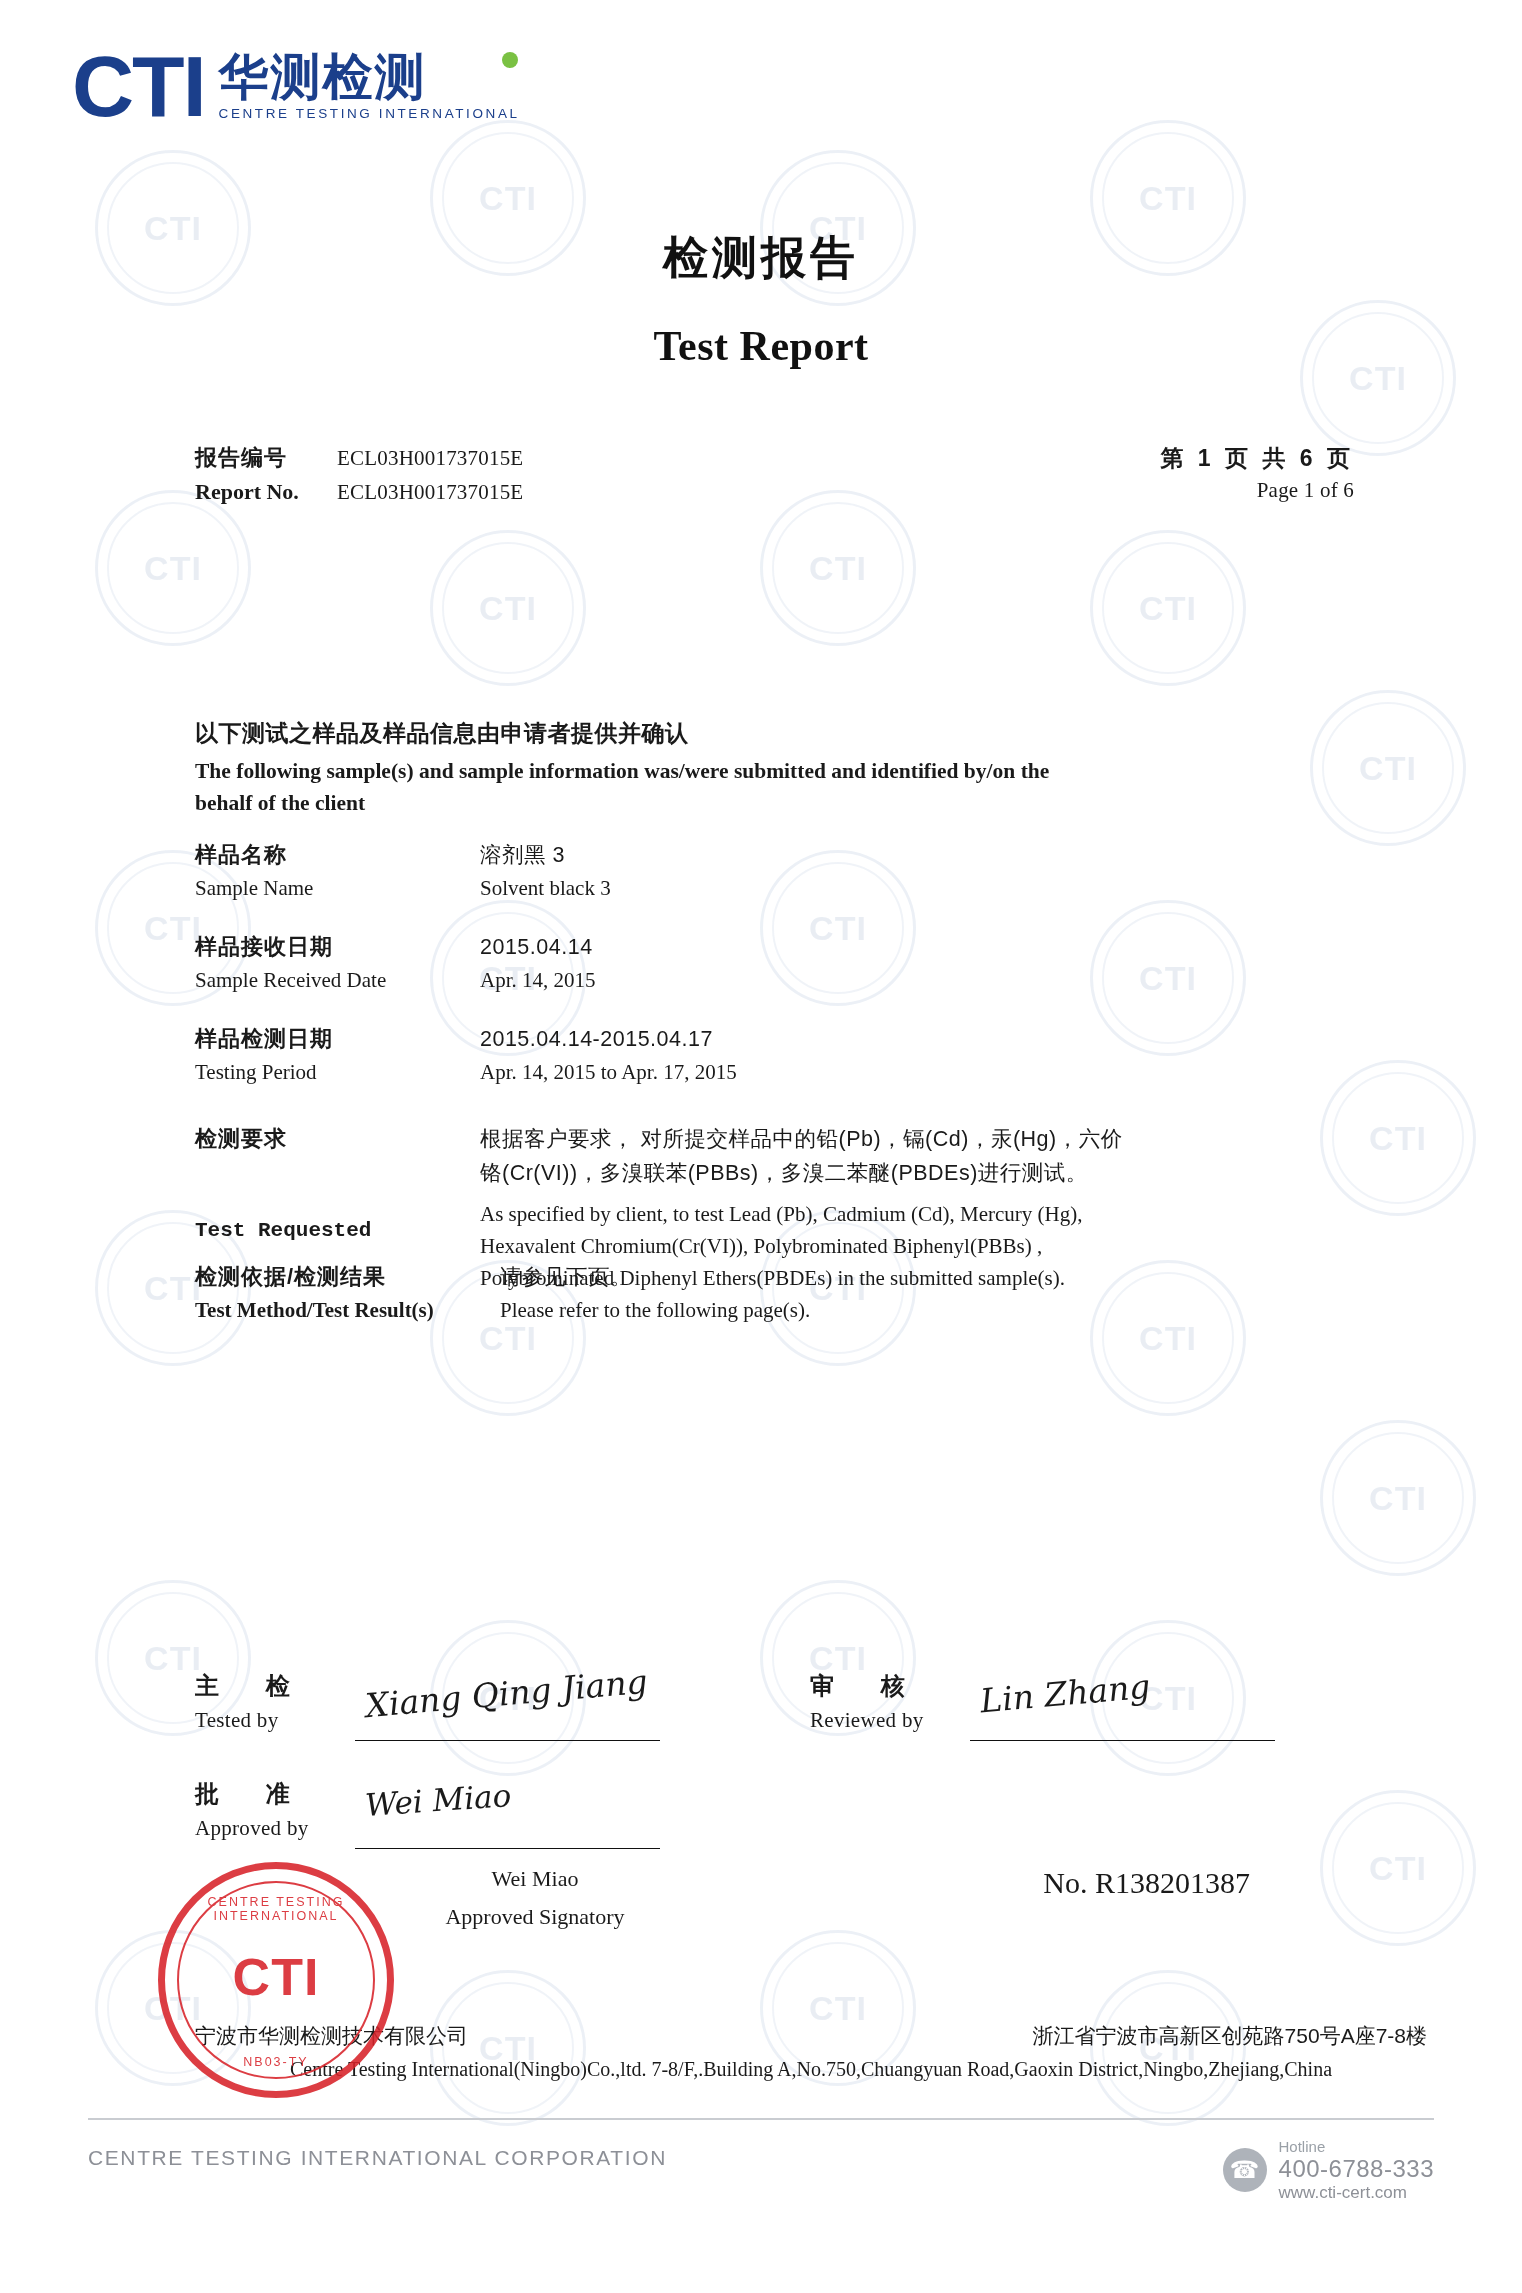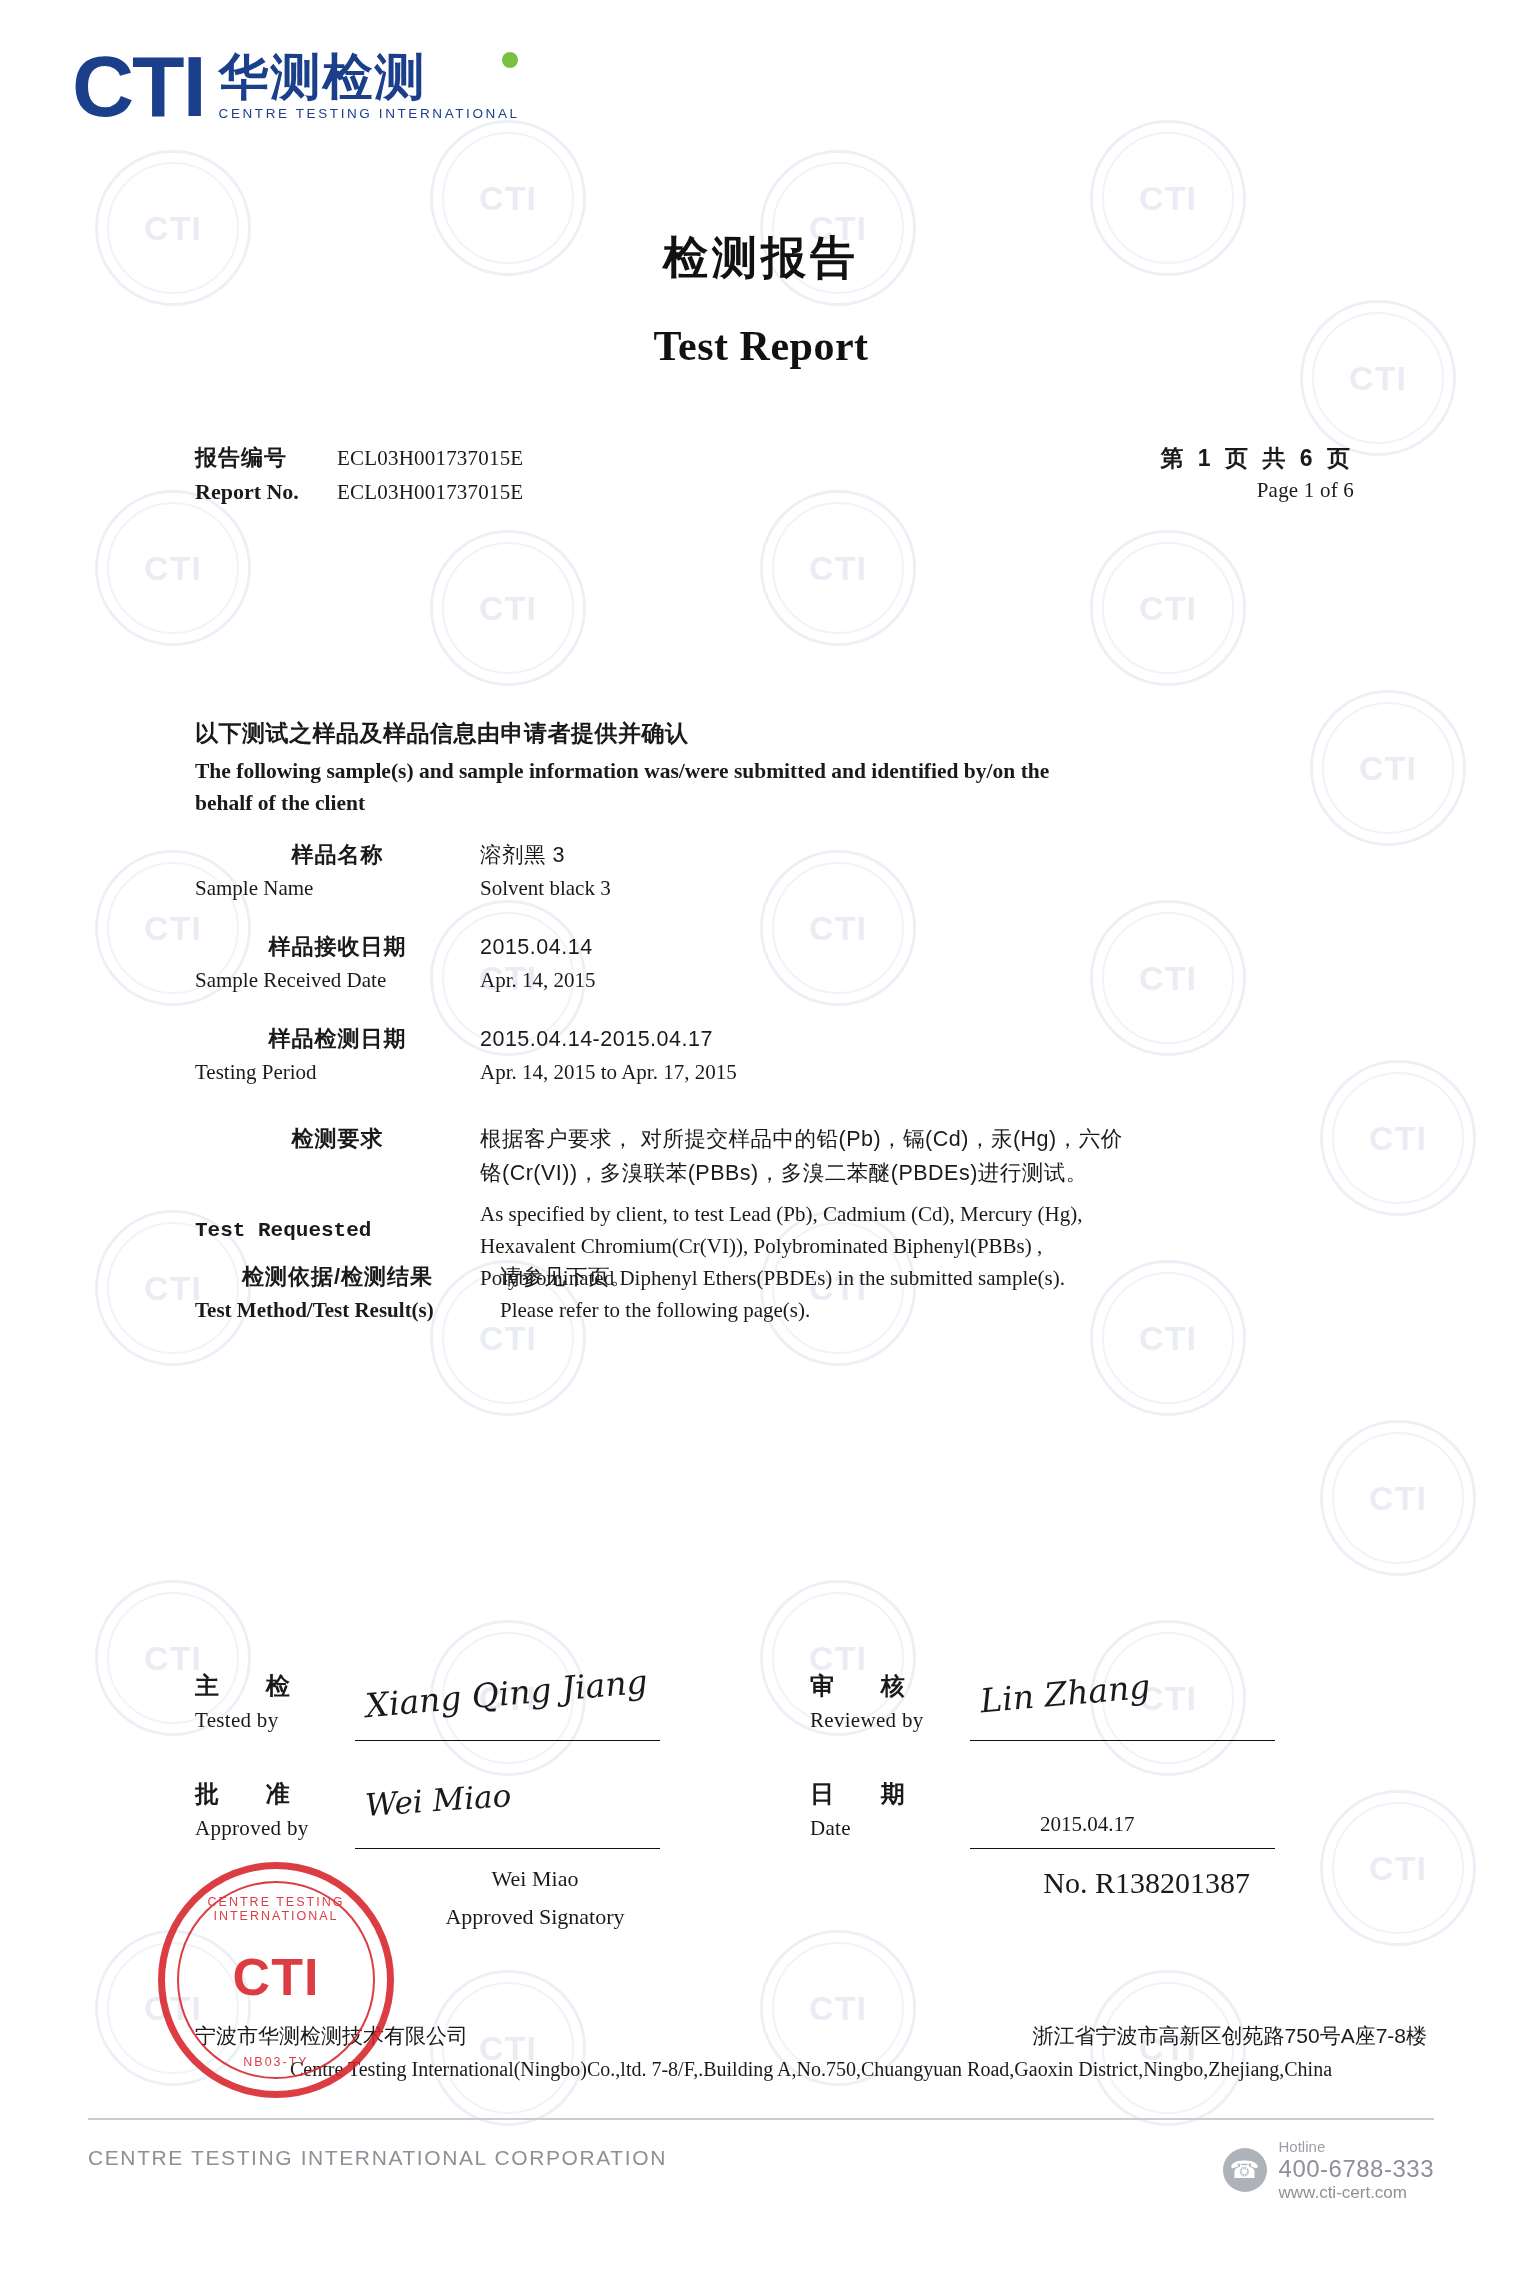--- a/index.html
+++ b/index.html
@@ -193,21 +193,20 @@
   .f-labels {
     width: 285px;
     flex: none;
   }
   .f-cn {
     font-family: "Liberation Sans", sans-serif;
     font-weight: bold;
     font-size: 22px;
     letter-spacing: 1px;
     line-height: 34px;
-    text-align: center;
   }
   .f-en {
     font-size: 21px;
     line-height: 32px;
   }
   .f-en.bold { font-weight: bold; }
   .f-values { flex: 1; }
   .f-v-cn {
     font-family: "Liberation Sans", sans-serif;
     font-size: 21.5px;
@@ -580,26 +579,20 @@
       </div>
     </div>
 
     <div class="sig-col-right">
       <div class="sig-row">
         <div class="sig-lab-cn">审 核</div>
         <div class="sig-lab-en">Reviewed by</div>
         <div class="sig-hand">Lin Zhang</div>
         <div class="sig-line"></div>
       </div>
-      <div class="sig-row">
-        <div class="sig-lab-cn">日 期</div>
-        <div class="sig-lab-en">Date</div>
-        <div class="sig-date">2015.04.17</div>
-        <div class="sig-line"></div>
-      </div>
     </div>
 
     <div class="sig-name">Wei Miao</div>
     <div class="sig-name2">Approved Signatory</div>
     <div class="report-code">No. R138201387</div>
   </div>
 
   <div class="stamp">
     <div class="stamp-arc">CENTRE TESTING INTERNATIONAL</div>
     <div class="stamp-text">CTI</div>

